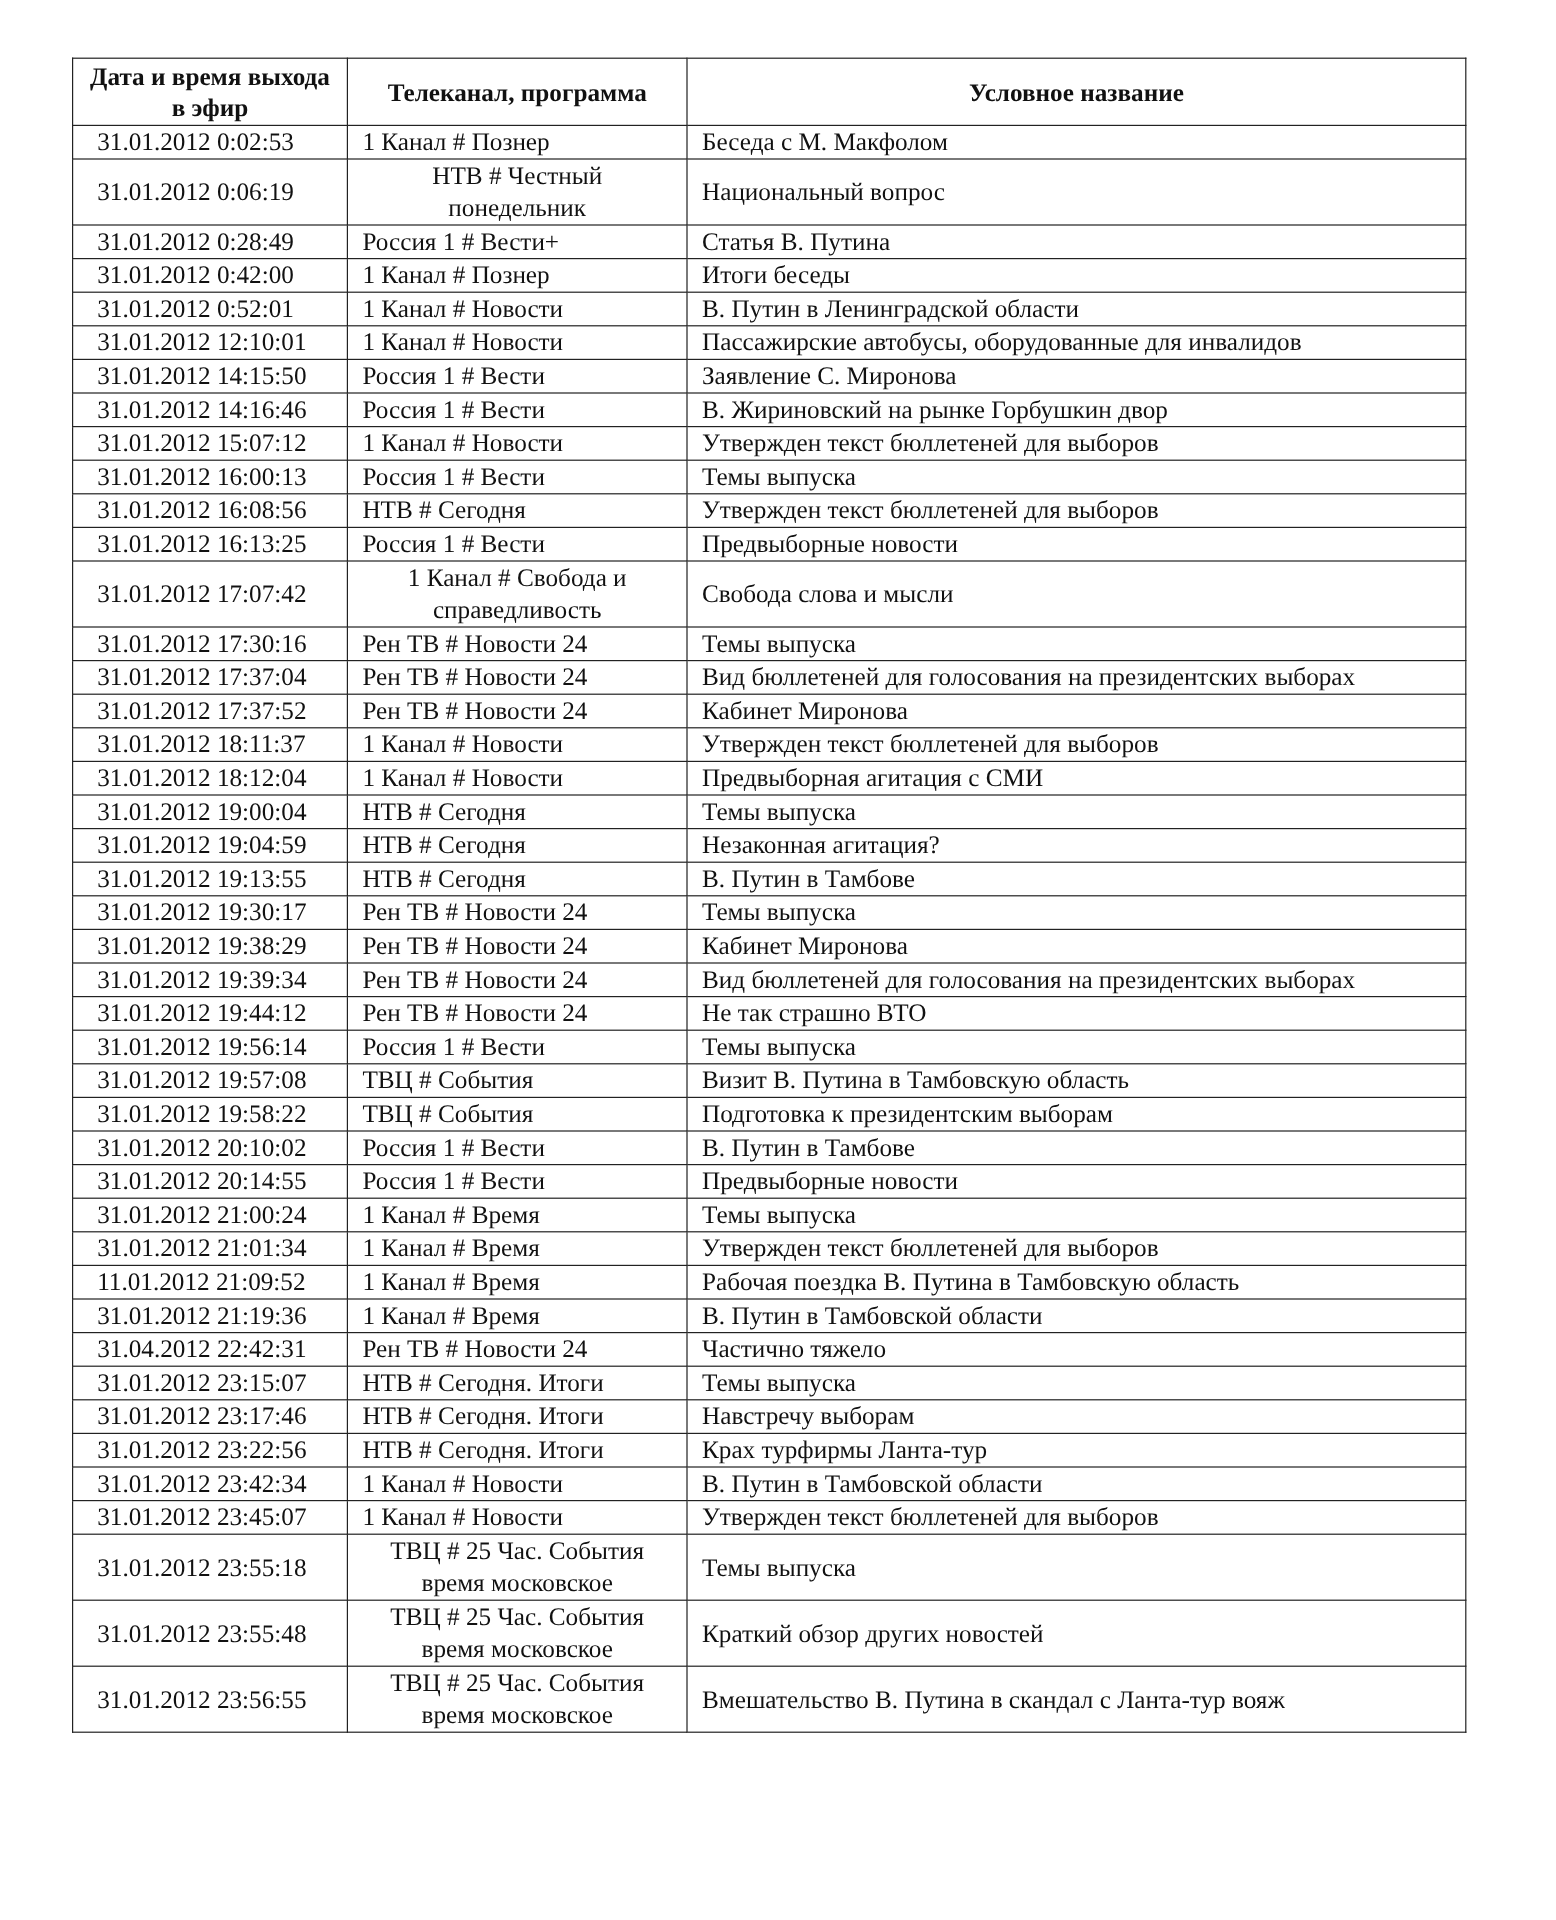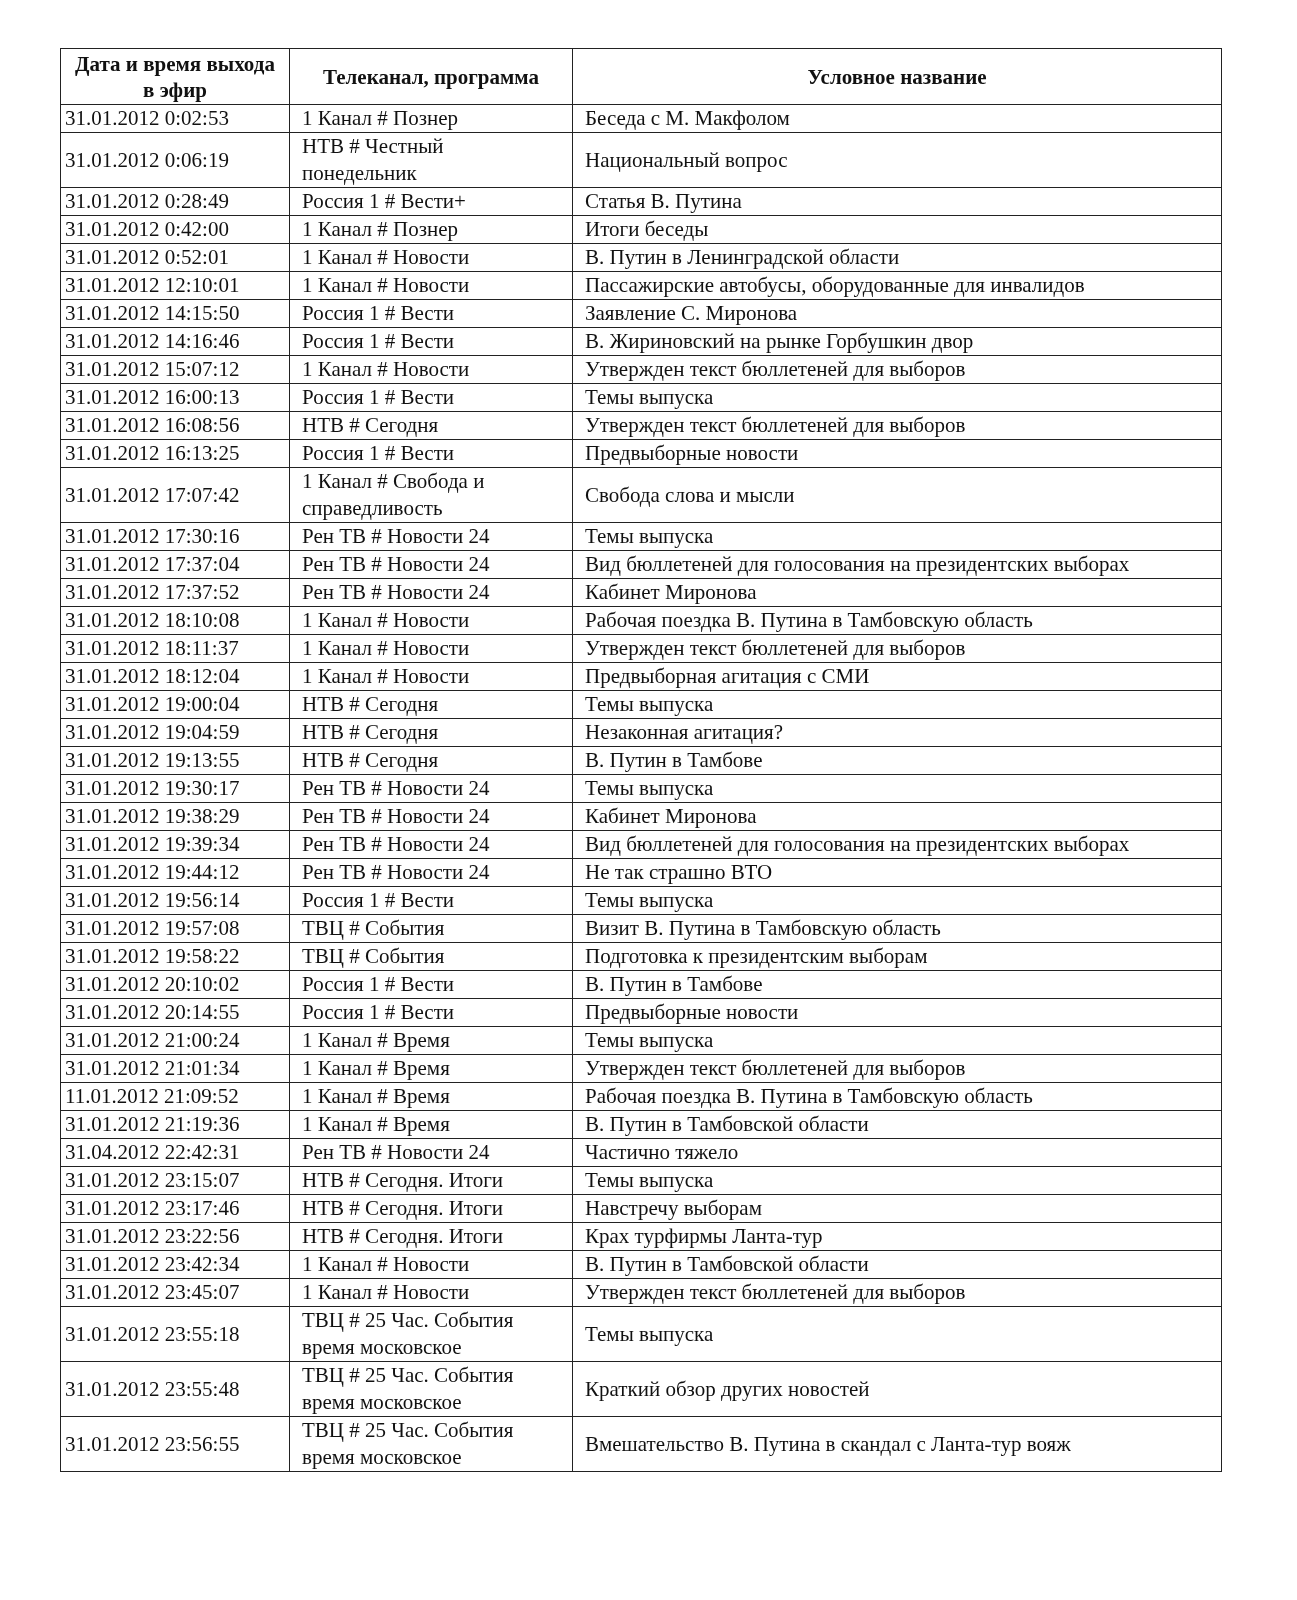--- a/index.html
+++ b/index.html
@@ -4,23 +4,23 @@
 <style>
   html, body { margin: 0; padding: 0; background: #ffffff; }
   body { width: 1297px; height: 1600px; position: relative; font-family: "Liberation Serif", "DejaVu Serif", serif; color: #111; }
   table { position: absolute; left: 60px; top: 48px; width: 1161px; border-collapse: collapse; table-layout: fixed; }
   col.c1 { width: 229px; }
   col.c2 { width: 283px; }
   col.c3 { width: 649px; }
   th, td { border: 1px solid #222; font-size: 21px; line-height: 27px; padding: 0 12px; vertical-align: middle; white-space: nowrap; }
   th { font-weight: bold; height: 55px; text-align: center; line-height: 26px; }
   td { height: 27px; }
-  td.wrap { white-space: normal; }
+  td.wrap { white-space: normal; text-align: center; }
   tr.tall td { height: 54px; }
-  td.date { padding-left: 4px; }
+  td.date { padding-left: 20px; }
   td.chan { padding-left: 12px; }
   td.title { }
 </style>
 </head>
 <body>
 
 <table>
   <colgroup>
       <col class="c1">
       <col class="c2">
@@ -108,25 +108,20 @@
         <td class="date">31.01.2012 17:37:04</td>
         <td class="chan">Рен ТВ # Новости 24</td>
         <td class="title">Вид бюллетеней для голосования на президентских выборах</td>
       </tr>
       <tr>
         <td class="date">31.01.2012 17:37:52</td>
         <td class="chan">Рен ТВ # Новости 24</td>
         <td class="title">Кабинет Миронова</td>
       </tr>
       <tr>
-        <td class="date">31.01.2012 18:10:08</td>
-        <td class="chan">1 Канал # Новости</td>
-        <td class="title">Рабочая поездка В. Путина в Тамбовскую область</td>
-      </tr>
-      <tr>
         <td class="date">31.01.2012 18:11:37</td>
         <td class="chan">1 Канал # Новости</td>
         <td class="title">Утвержден текст бюллетеней для выборов</td>
       </tr>
       <tr>
         <td class="date">31.01.2012 18:12:04</td>
         <td class="chan">1 Канал # Новости</td>
         <td class="title">Предвыборная агитация с СМИ</td>
       </tr>
       <tr>

